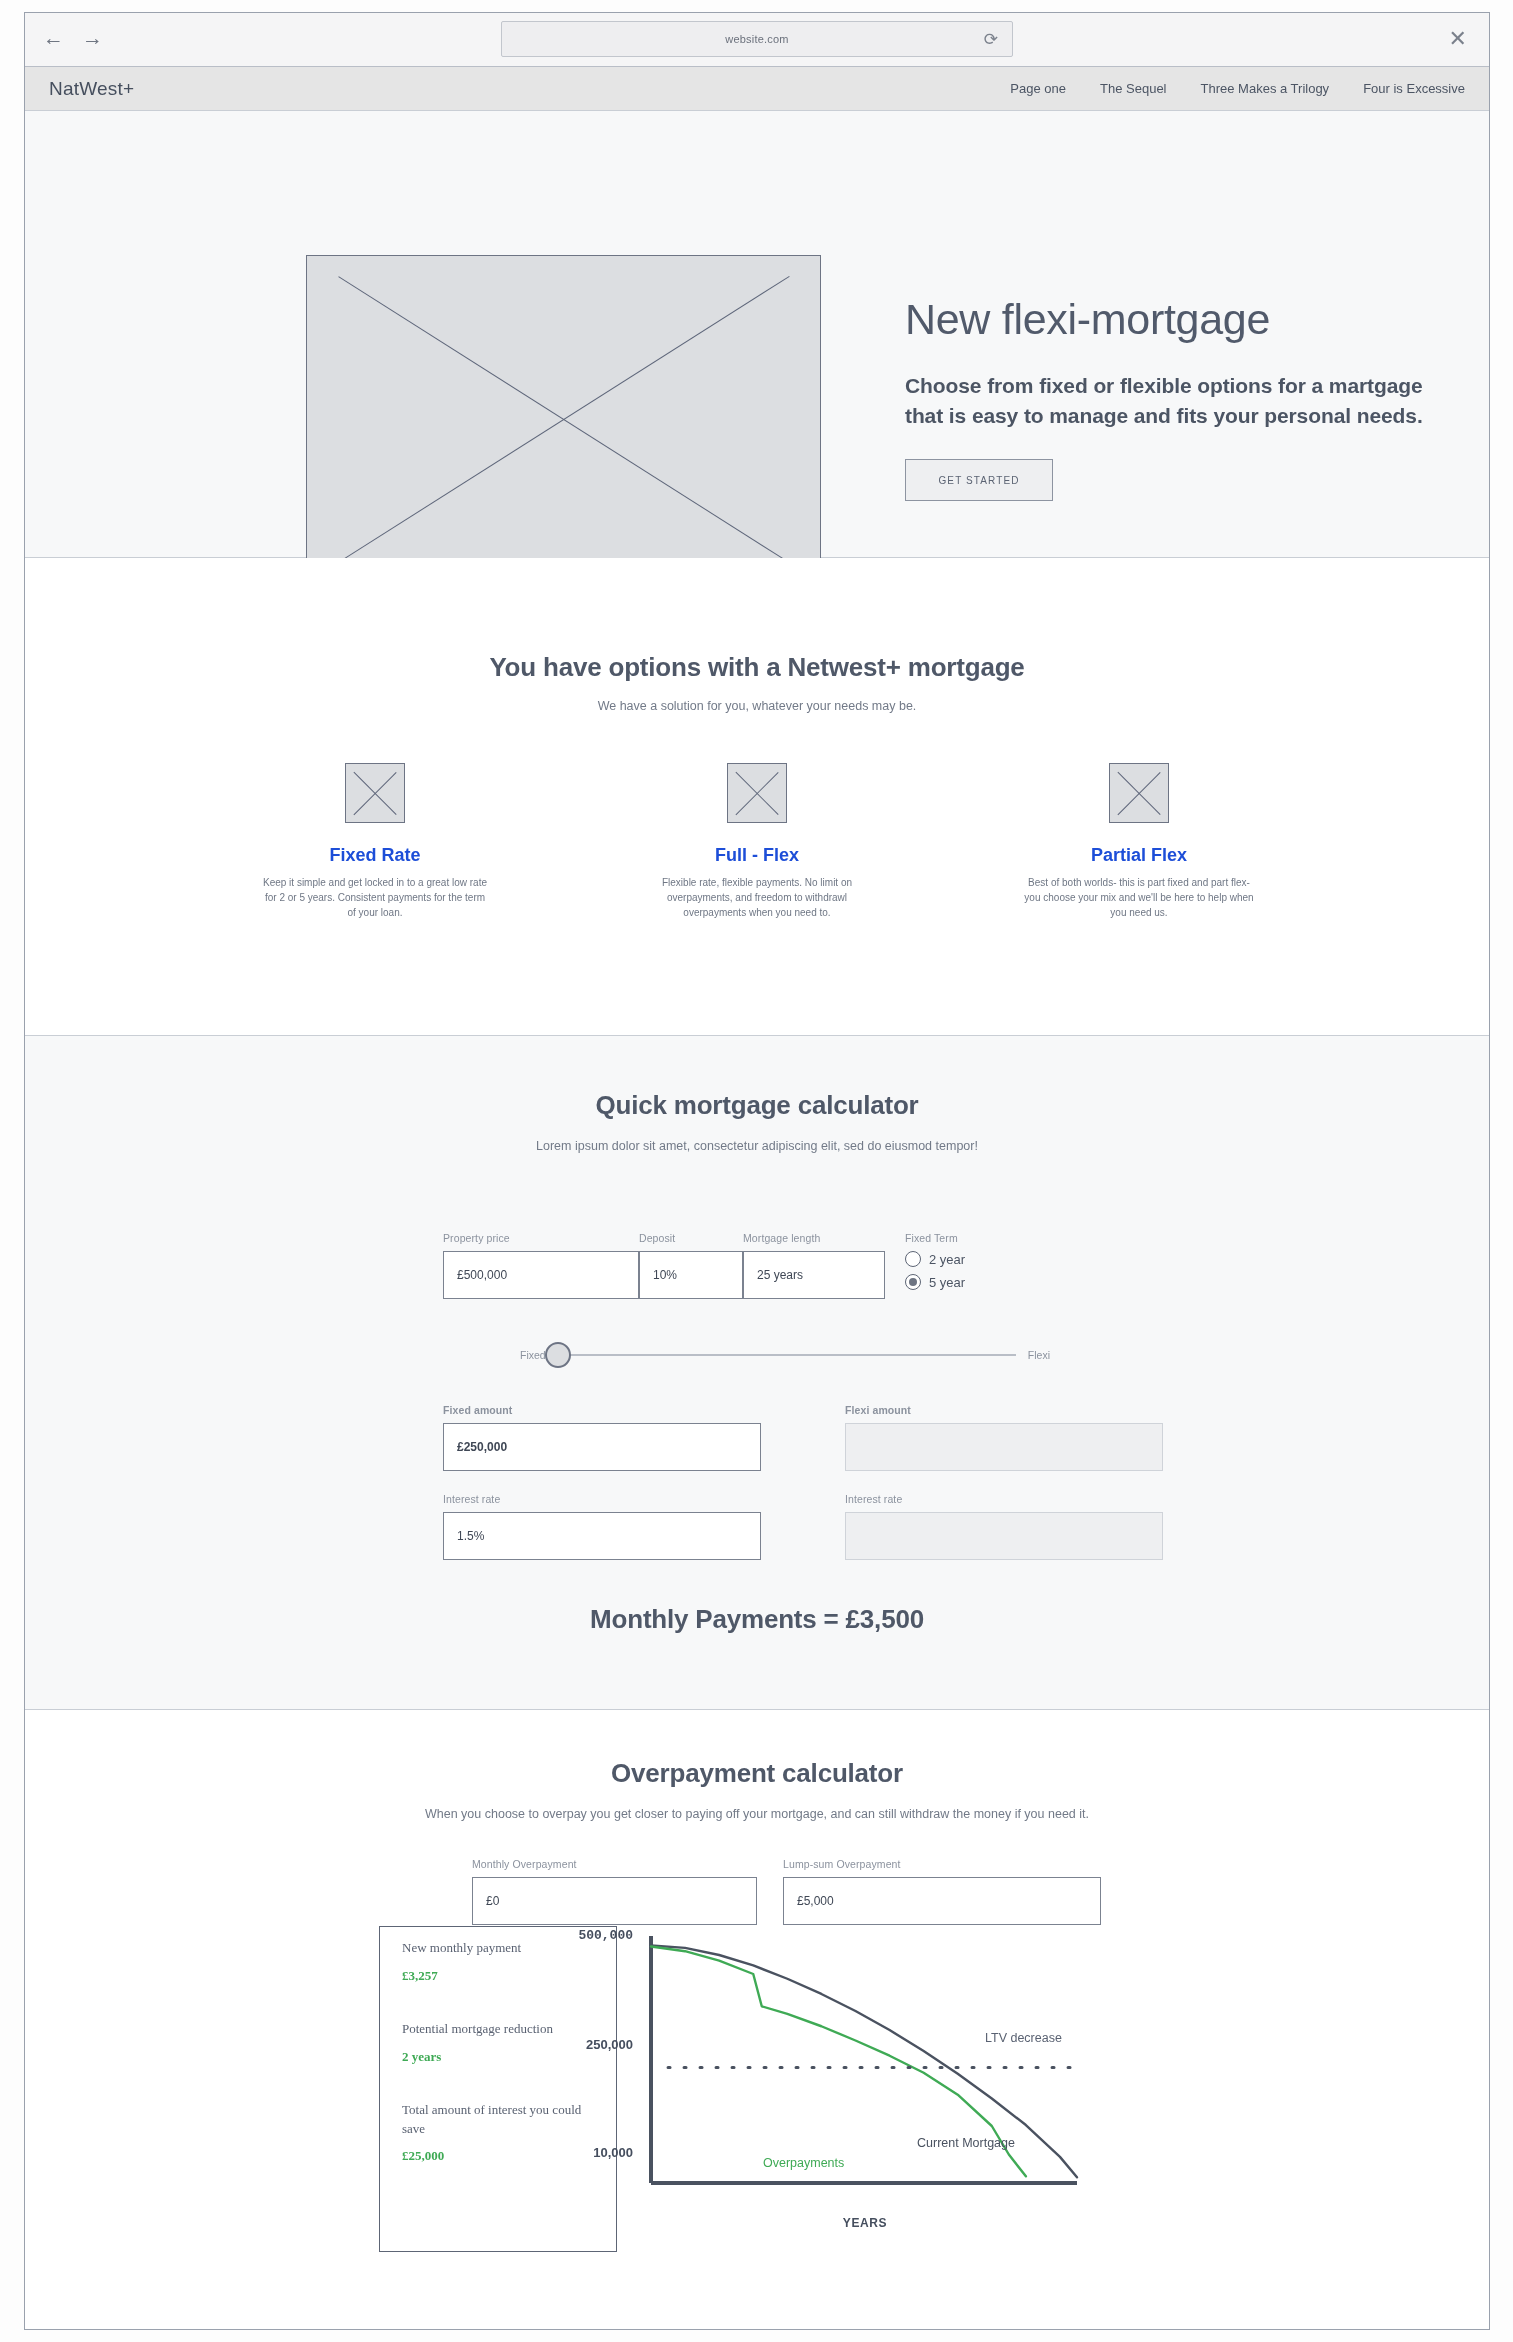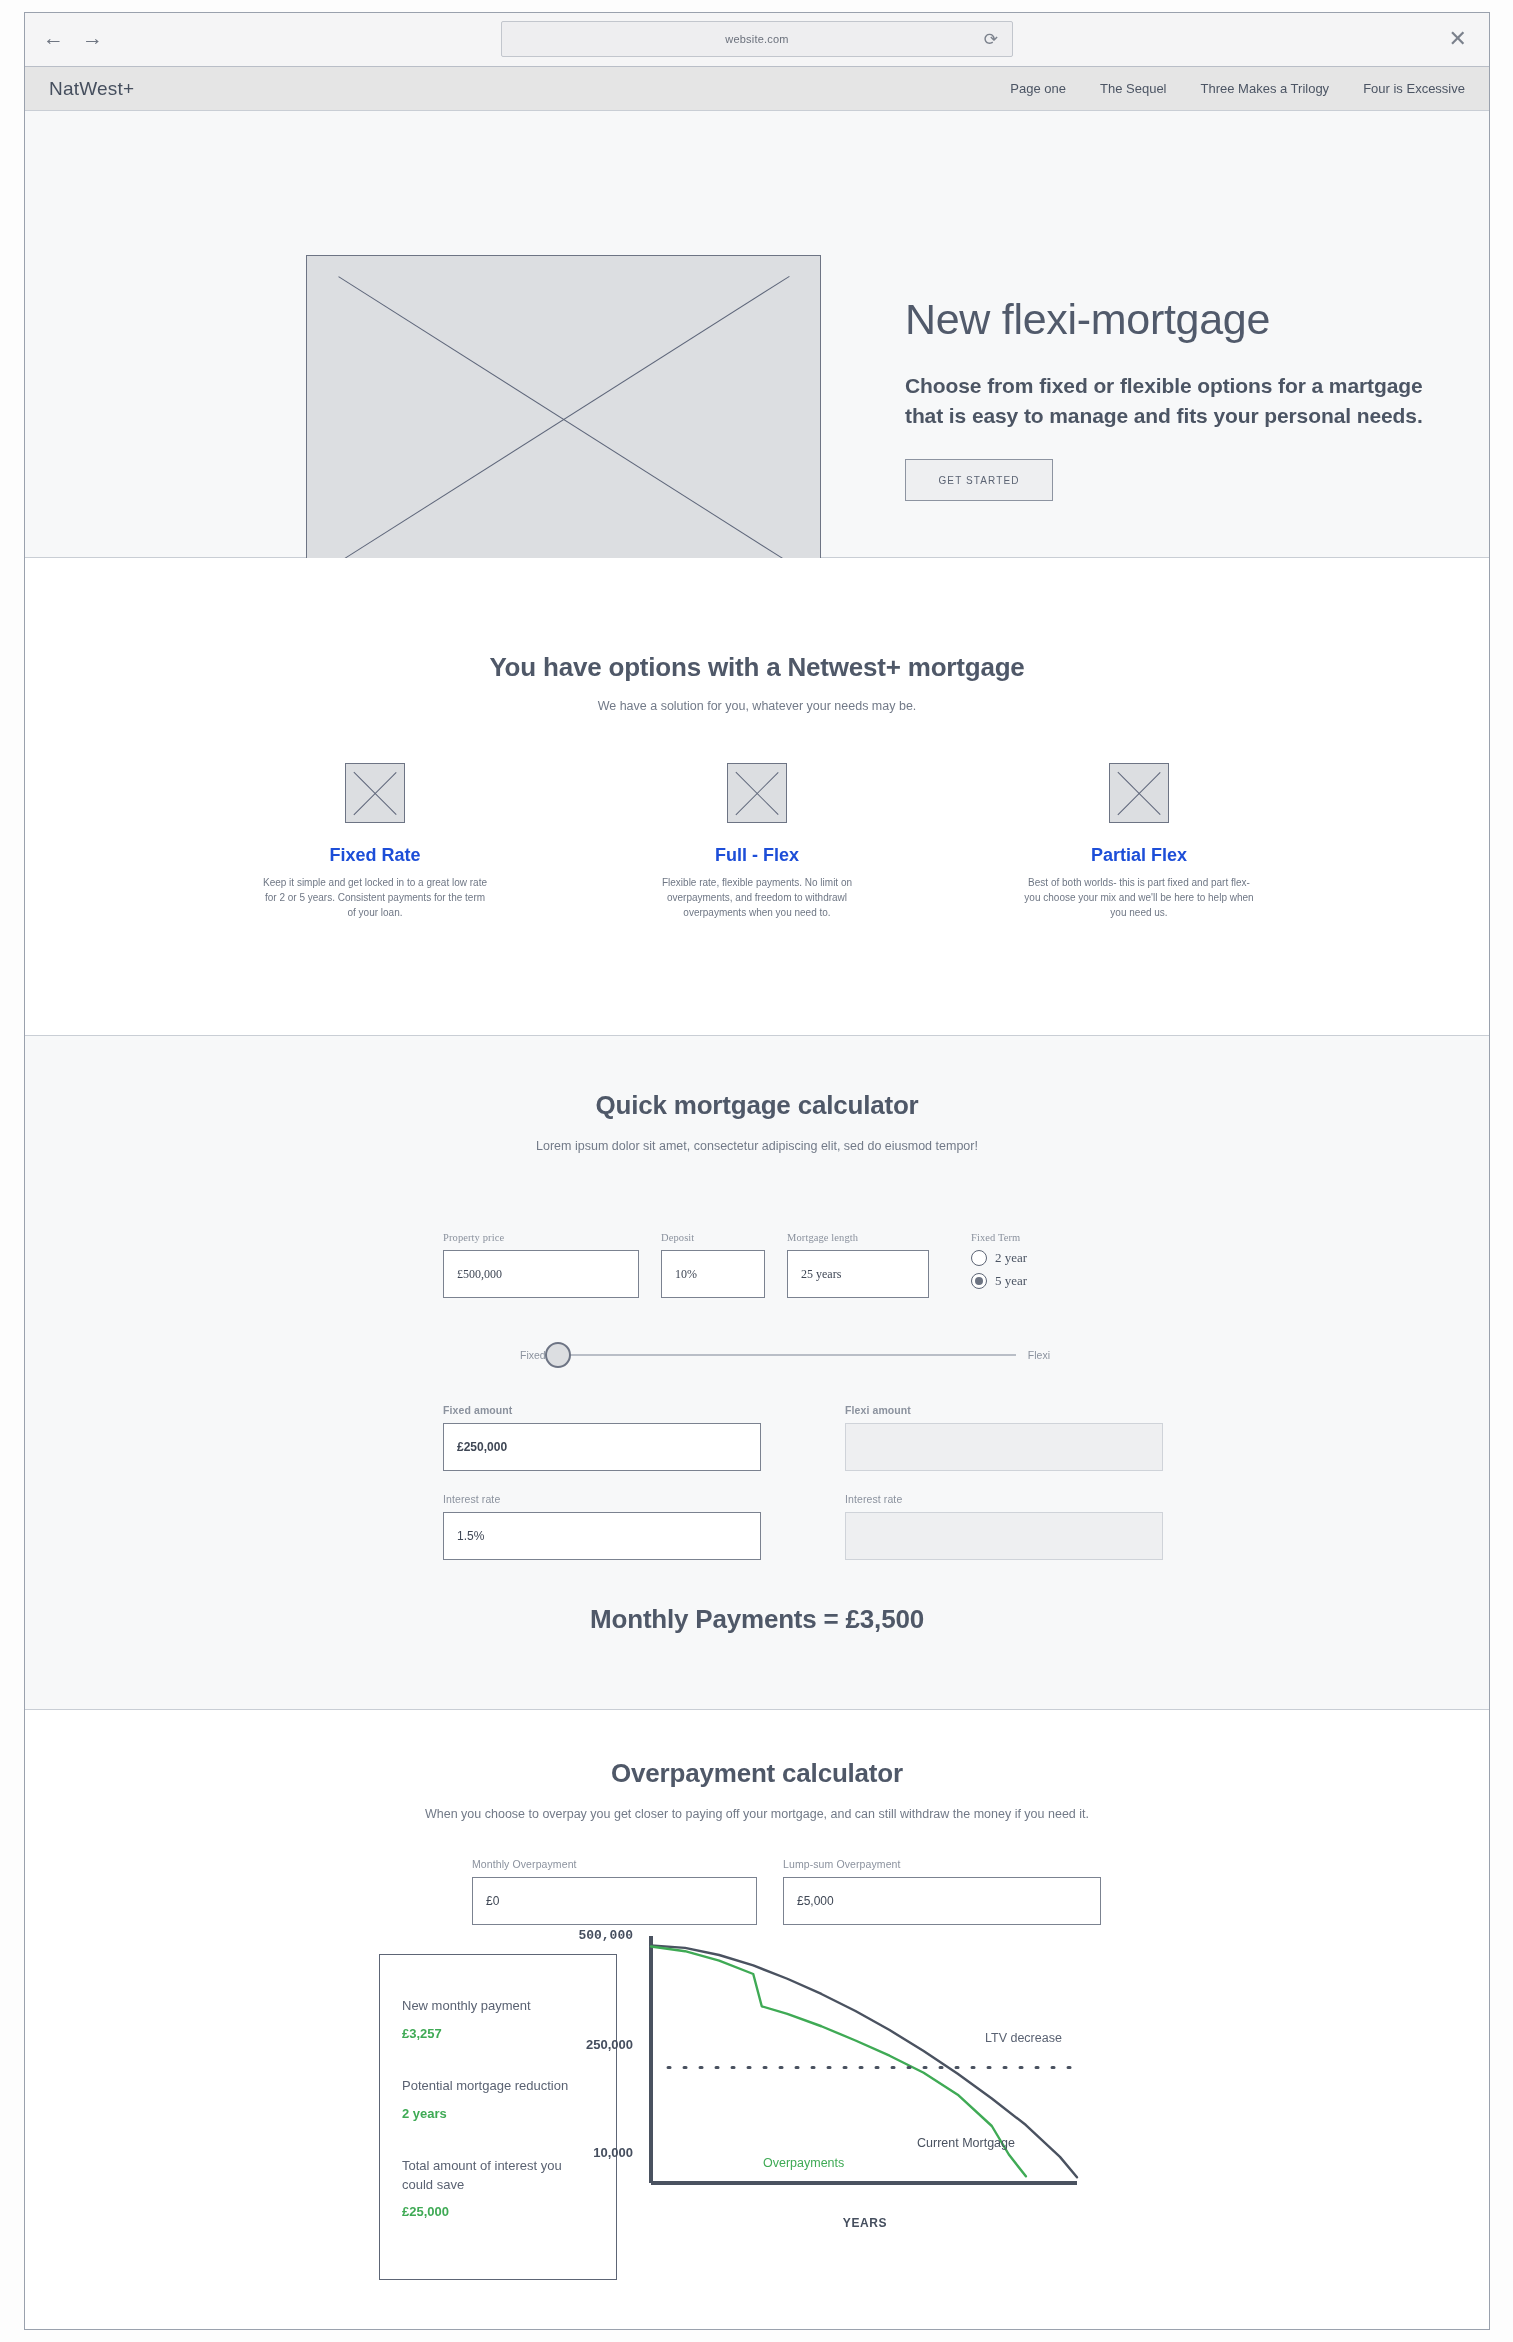--- a/index.html
+++ b/index.html
@@ -170,21 +170,21 @@
     display: flex; align-items: center;
     padding: 0 13px;
     font-size: 12px; color: #3f4755;
   }
   .field-box.disabled {
     background: #eeeff1; border: 1px solid #cfd3d9;
   }
 
   .row-inputs {
     position: absolute; top: 196px; left: 418px;
-    display: flex; align-items: flex-start; gap: 22px; font-family: Liberation Serif, serif;
+    display: flex; align-items: flex-start; 
   }
   .fld-price { width: 196px; }
   .fld-dep   { width: 104px; }
   .fld-len   { width: 142px; }
 
   .fixed-term { margin-left: 20px; }
   .radio-row {
     display: flex; align-items: center; gap: 8px; margin-top: 7px;
   }
   .radio {
@@ -234,25 +234,26 @@
   
   .over-head { position: absolute; left: 0; right: 0; top: 48px; }
   .row-over {
     position: absolute; top: 148px; left: 414px;
     display: flex; gap: 26px;
   }
   .ov-m { width: 318px; padding-left: 33px; }
   .ov-l { width: 318px; }
 
   .results-card {
-    position: absolute; left: 354px; top: 244px;
+    position: absolute; left: 354px; top: 216px;
     width: 238px; height: 326px;
     border: 1.5px solid #5d6575;
     background: #fff;
-    padding: 42px 22px;
+    padding: 12px 22px;
+    font-family: Liberation Serif, serif;
   }
   .res-label {
     font-size: 13px; color: #5a6272; line-height: 1.45;
   }
   .res-value {
     font-size: 13px; font-weight: 700; color: #3faa55;
     margin-top: 10px;
   }
   .res-group { margin-bottom: 36px; }
   .res-group:last-child { margin-bottom: 0; }

